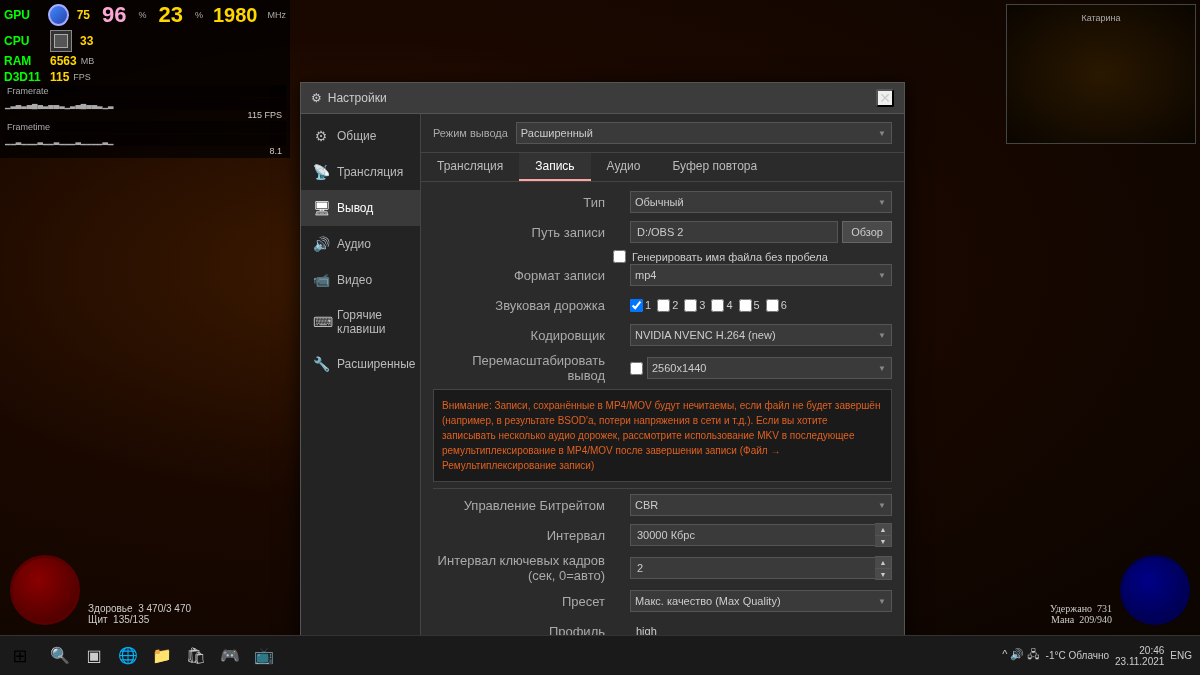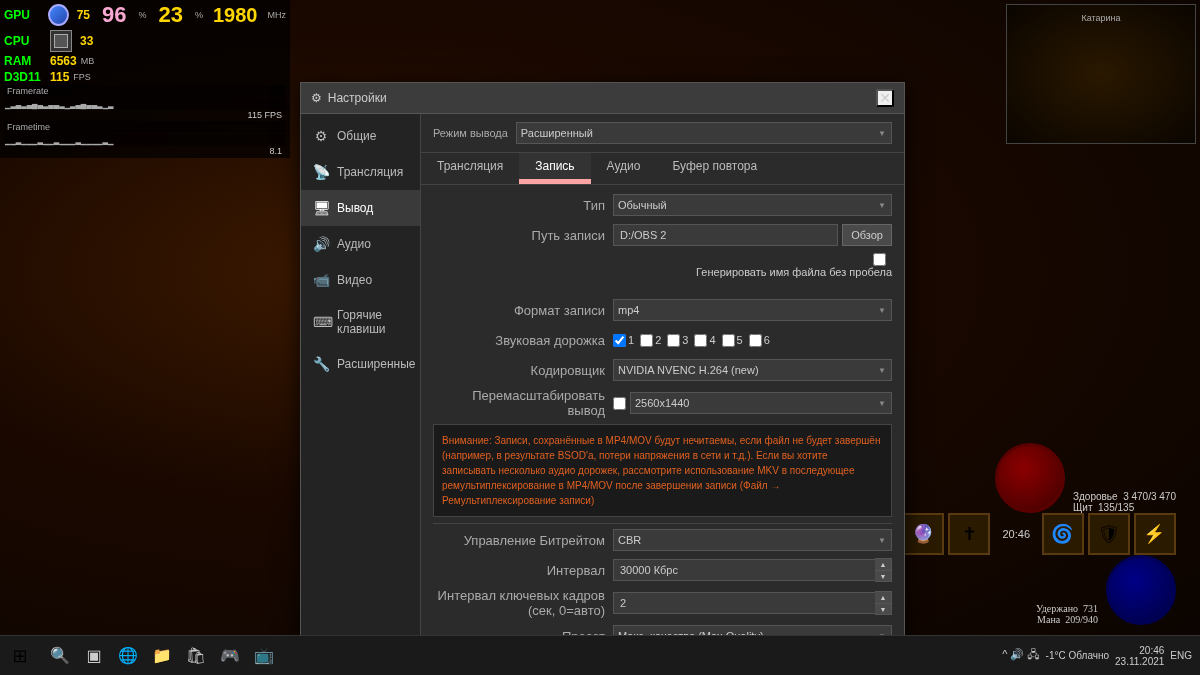--- a/index.html
+++ b/index.html
@@ -120,21 +120,21 @@
     }
     .tab {
       padding: 6px 16px;
       color: #bbb;
       cursor: pointer;
       font-size: 12px;
       border-bottom: 2px solid transparent;
     }
     .tab.active {
       color: #fff;
-      border-bottom: 5px solid #fca5a5;
+      border-bottom: 2px solid #fca5a5;
       background: #333;
     }
 
     
     .record-content {
       flex: 1;
       overflow-y: auto;
       padding: 8px 12px;
     }
 
@@ -152,20 +152,21 @@
       flex-shrink: 0;
       text-align: right;
       padding-right: 8px;
     }
 
     .form-control {
       flex: 1;
       display: flex;
       align-items: center;
       gap: 4px;
+      margin-left: 17px;
     }
 
     .text-input {
       flex: 1;
       background: #3a3a3a;
       border: 1px solid #555;
       color: #ccc;
       font-size: 11px;
       padding: 2px 6px;
       height: 22px;
@@ -177,24 +178,23 @@
       color: #ccc;
       font-size: 11px;
       padding: 2px 8px;
       height: 22px;
       cursor: pointer;
       white-space: nowrap;
     }
 
     .checkbox-row {
       display: flex;
-      align-items: flex-end;
+      align-items: center;
       margin-left: 180px;
-      margin-bottom: 20px;
-      flex-direction: column;
+      margin-bottom: 0;
     }
     .checkbox-row input[type=checkbox] {
       margin-right: 6px;
     }
     .checkbox-label {
       color: #ccc;
       font-size: 11px;
     }
 
     .track-checkboxes {
@@ -334,23 +334,22 @@
 
     
     .game-bottom {
       position: absolute;
       bottom: 40px;
       left: 0;
       right: 0;
       display: flex;
       justify-content: space-between;
       align-items: flex-end;
-      padding: 0 24px 10px;
+      padding: 0 10px 10px;
       z-index: 2;
-      flex-direction: column;
     }
 
     .health-orb {
       width: 70px;
       height: 70px;
       border-radius: 50%;
       background: radial-gradient(circle at 40% 35%, #8b0000, #400000);
       border: 3px solid #5a0000;
       display: flex;
       align-items: center;

